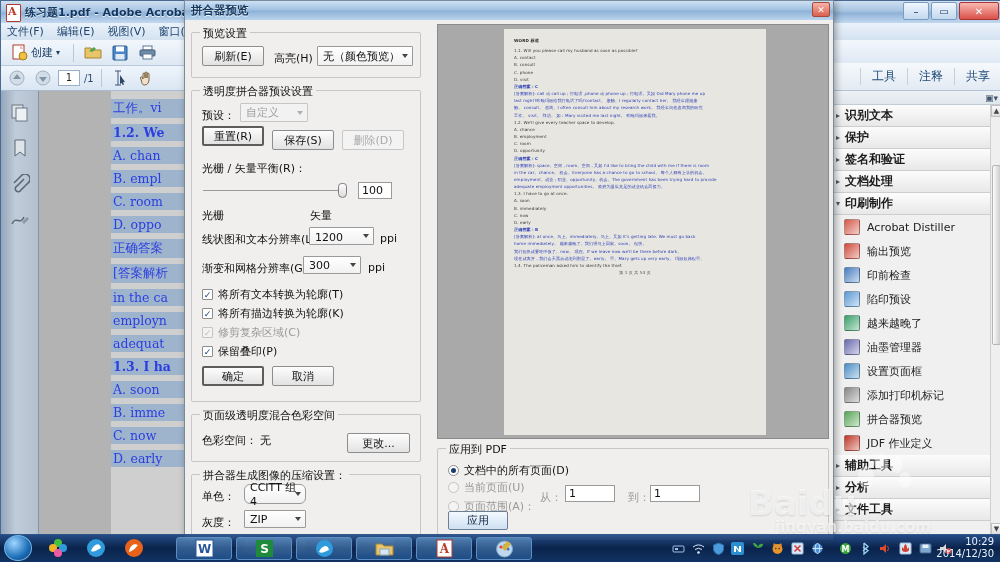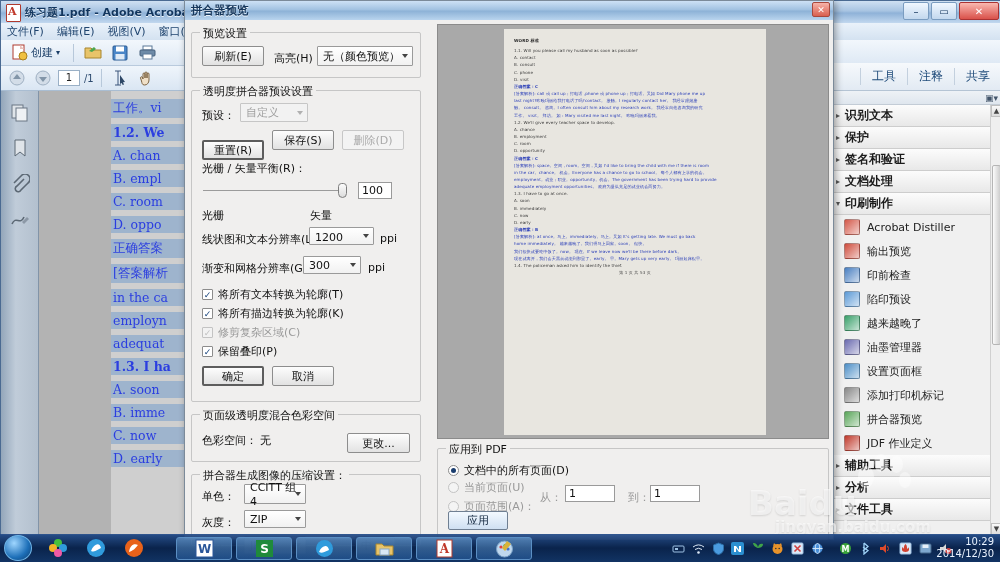--- a/index.html
+++ b/index.html
@@ -414,21 +414,21 @@
 
         <div class="fs" style="left:0; top:66px; width:230px; height:312px;">
           <div class="fs-lbl">透明度拼合器预设设置</div>
 
           <div class="lbl" style="position:absolute; left:10px; top:17px;">预设：</div>
           <div class="sel dis" style="position:absolute; left:48px; top:12px; width:68px; height:19px;">
             <span>自定义</span>
             <span class="caret"></span>
           </div>
 
-          <div class="btn strong" style="position:absolute; left:10px; top:49px; width:62px; height:20px;">重置(R)</div>
+          <div class="btn strong" style="position:absolute; left:10px; top:35px; width:62px; height:20px;">重置(R)</div>
           <div class="btn" style="position:absolute; left:80px; top:39px; width:62px; height:20px;">保存(S)</div>
           <div class="btn dis" style="position:absolute; left:150px; top:39px; width:62px; height:20px;">删除(D)</div>
 
           <div class="lbl" style="position:absolute; left:10px; top:70px;">光栅 / 矢量平衡(R)：</div>
           <div class="slider-track" style="left:11px; top:99px; width:140px;"></div>
           <div class="slider-thumb" style="left:146px; top:92px;"></div>
           <div class="txt" style="position:absolute; left:166px; top:91px; width:34px; height:17px;">100</div>
 
           <div class="lbl" style="position:absolute; left:10px; top:117px;">光栅</div>
           <div class="lbl" style="position:absolute; left:118px; top:117px;">矢量</div>
@@ -473,21 +473,21 @@
         <div class="fs" style="left:0; top:390px; width:230px; height:48px;">
           <div class="fs-lbl">页面级透明度混合色彩空间</div>
           <div class="lbl" style="position:absolute; left:10px; top:18px;">色彩空间：</div>
           <div class="lbl" style="position:absolute; left:68px; top:18px;">无</div>
           <div class="btn" style="position:absolute; left:155px; top:18px; width:63px; height:20px;">更改...</div>
         </div>
 
         <div class="fs" style="left:0; top:450px; width:230px; height:72px;">
           <div class="fs-lbl">拼合器生成图像的压缩设置：</div>
           <div class="lbl" style="position:absolute; left:10px; top:14px;">单色：</div>
-          <div class="sel" style="position:absolute; left:52px; top:9px; width:62px; height:20px;">
+          <div class="sel" style="position:absolute; left:52px; top:9px; width:62px; height:20px;border-radius:6px;">
             <span>CCITT 组 4</span>
             <span class="caret"></span>
           </div>
           <div class="lbl" style="position:absolute; left:10px; top:40px;">灰度：</div>
           <div class="sel" style="position:absolute; left:52px; top:35px; width:62px; height:18px;">
             <span>ZIP</span>
             <span class="caret"></span>
           </div>
           <div class="lbl" style="position:absolute; left:10px; top:66px;">颜色：</div>
           <div class="sel" style="position:absolute; left:52px; top:61px; width:62px; height:18px;">

